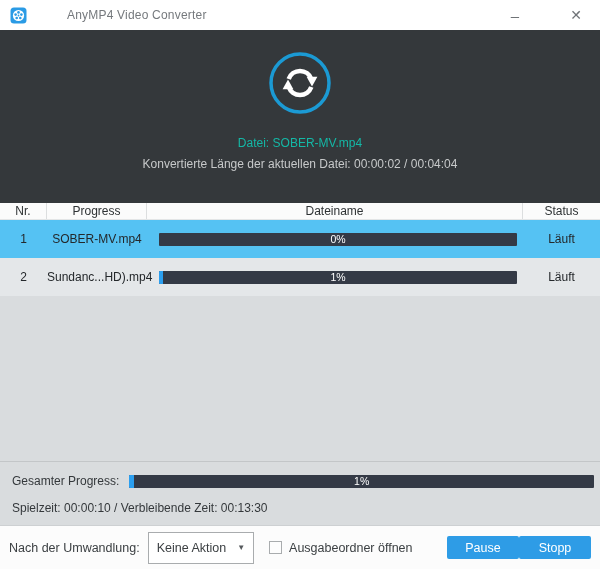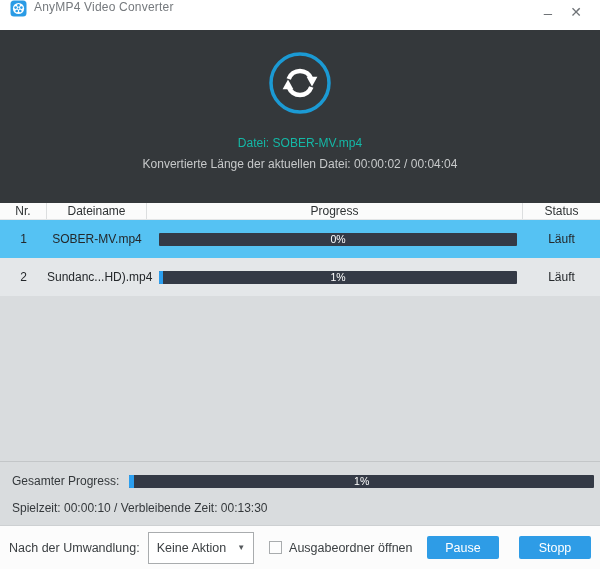--- a/index.html
+++ b/index.html
@@ -5,22 +5,22 @@
   * { margin:0; padding:0; box-sizing:border-box; }
   html,body { background:#888; }
   body { font-family:"Liberation Sans","DejaVu Sans",sans-serif; }
   .window {
     width:600px; height:569px; background:#d9dcde;
     display:flex; flex-direction:column; position:relative; overflow:hidden;
     box-shadow: inset 0 0 0 1px #b2b6b8;
   }
   
   .titlebar {
-    height:30px; background:#ffffff; display:flex; align-items:flex-start;
-    padding:0 10px; flex:0 0 auto;
+    height:30px; background:#ffffff; display:flex; align-items:center;
+    padding:0 10px; flex:0 0 auto;gap:33px;
   }
   .app-icon { width:17px; height:17px; margin-right:7px; flex:0 0 auto; }
   .title-text { font-size:12px; color:#75797d; letter-spacing:0.2px; }
   .titlebar .spacer { flex:1; }
   .winbtn {
     width:28px; height:24px; display:flex; align-items:center; justify-content:center;
     color:#6f7377; font-size:14px; cursor:default; user-select:none;
   }
   .winbtn.min { font-size:15px; }
   
@@ -85,21 +85,21 @@
   .checkbox {
     width:13px; height:13px; border:1px solid #a9acae; background:#fdfdfd;
     margin-left:15px; flex:0 0 auto;
   }
   .check-label { font-size:12.5px; color:#3c4043; margin-left:7px; white-space:nowrap; }
   .footer .spacer { flex:1; }
   .btn {
     width:72px; height:23px; background:#2e9ce6; color:#ffffff; border:none;
     font-size:12.5px; font-family:inherit; border-radius:2px; cursor:default;
   }
-  .btn + .btn { margin-left:20px; }
+  .btn + .btn { margin-left:0; }
 </style>
 </head>
 <body>
 
 <div class="window">
 
   <div class="titlebar">
     <svg class="app-icon" viewBox="0 0 17 17">
       <rect x="0.5" y="0.5" width="16" height="16" rx="3.5" fill="#2a9be5"></rect>
       <circle cx="8.5" cy="8.5" r="5.6" fill="#ffffff"></circle>
@@ -127,22 +127,22 @@
       <polygon points="38.6,25.8 49.4,25.8 44,35.4" fill="#ffffff"></polygon>
       <path d="M43.3 36.1 A12 12 0 0 1 20.7 36.1" fill="none" stroke="#ffffff" stroke-width="4.6"></path>
       <polygon points="14.6,38.2 25.4,38.2 20,28.6" fill="#ffffff"></polygon>
     </svg>
     <div class="file-label">Datei: SOBER-MV.mp4</div>
     <div class="length-label">Konvertierte Länge der aktuellen Datei: 00:00:02 / 00:04:04</div>
   </div>
 
   <div class="thead">
     <div class="hcell">Nr.</div>
+    <div class="hcell">Progress</div>
     <div class="hcell">Dateiname</div>
-    <div class="hcell">Progress</div>
     <div class="hcell">Status</div>
   </div>
 
   <div class="trow selected">
     <div class="tcell">1</div>
     <div class="tcell">SOBER-MV.mp4</div>
     <div class="pbar-wrap">
       <div class="pbar">
         <div class="fill" style="width: 0%;"></div>
         <div class="plabel">0%</div>

